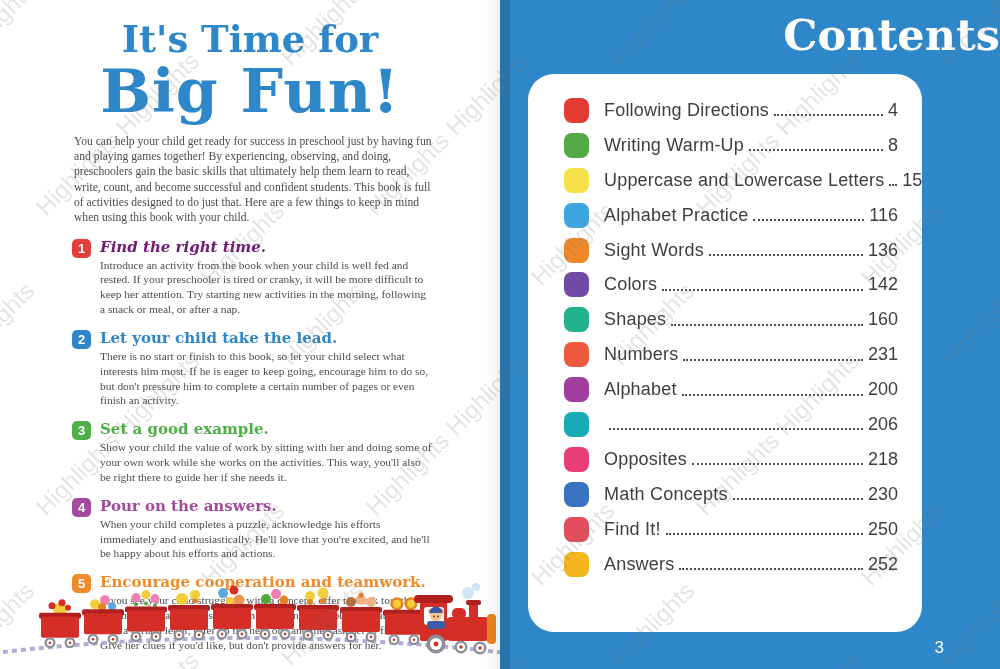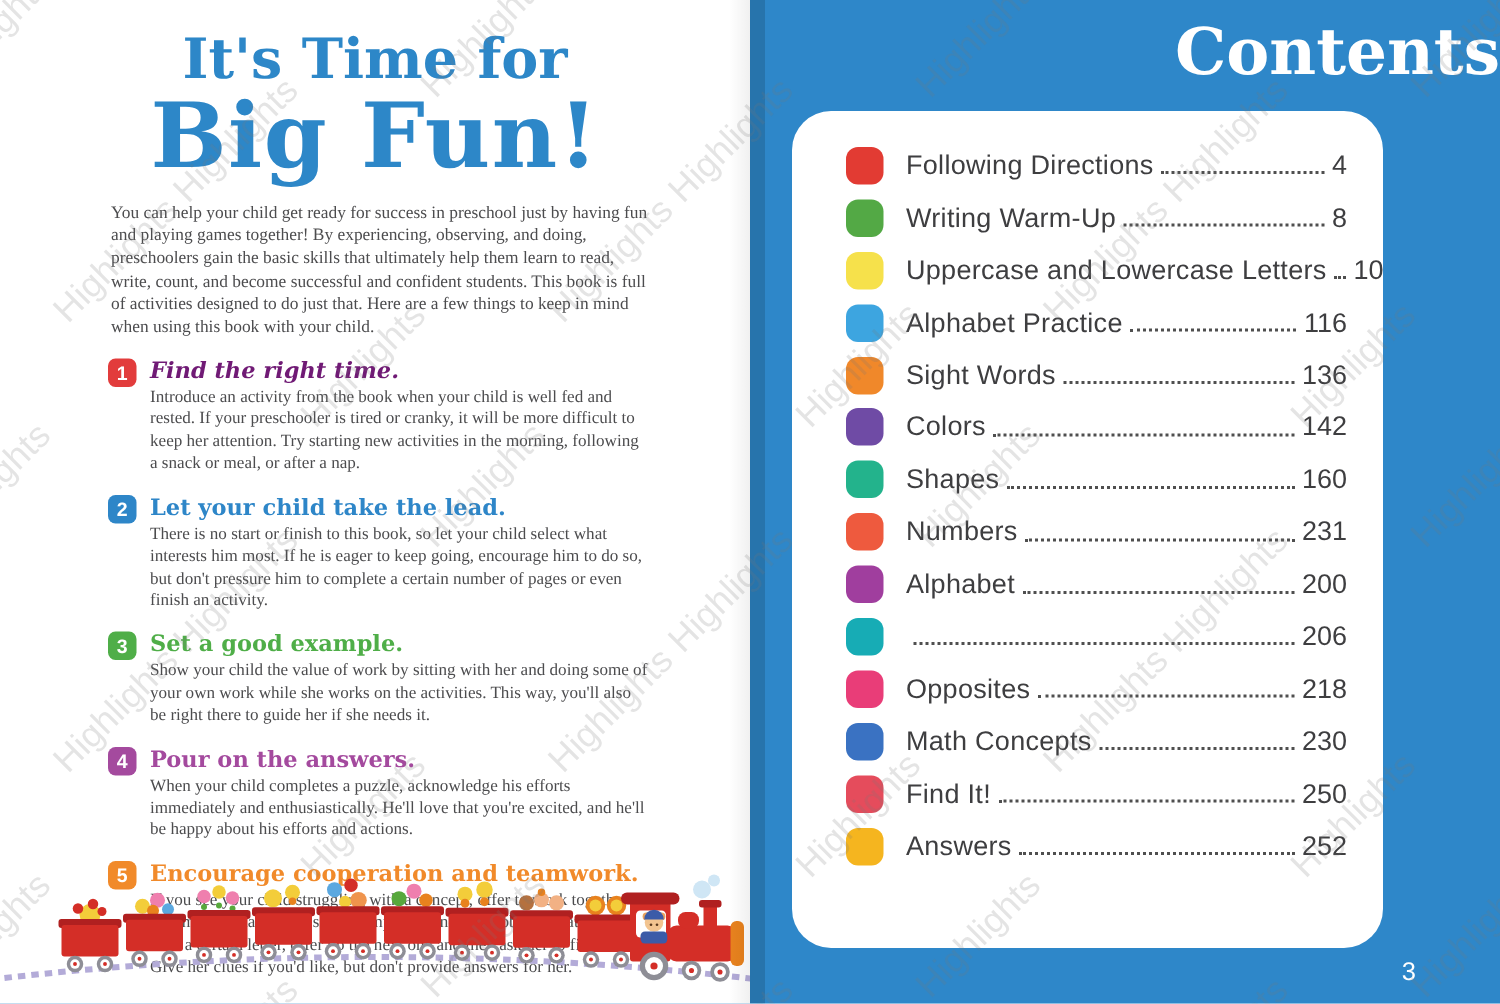--- a/index.html
+++ b/index.html
@@ -268,21 +268,21 @@
         <div class="toc-row">
           <div class="toc-square" style="background: rgb(83, 169, 69);"></div>
           <div class="toc-label">Writing Warm-Up</div>
           <div class="toc-dots"></div>
           <div class="toc-page">8</div>
         </div>
         <div class="toc-row">
           <div class="toc-square" style="background: rgb(246, 225, 75);"></div>
           <div class="toc-label">Uppercase and Lowercase Letters</div>
           <div class="toc-dots"></div>
-          <div class="toc-page">10</div>
+          <div class="toc-page">15</div>
         </div>
         <div class="toc-row">
           <div class="toc-square" style="background: rgb(61, 165, 224);"></div>
           <div class="toc-label">Alphabet Practice</div>
           <div class="toc-dots"></div>
           <div class="toc-page">116</div>
         </div>
         <div class="toc-row">
           <div class="toc-square" style="background: rgb(240, 136, 42);"></div>
           <div class="toc-label">Sight Words</div>

